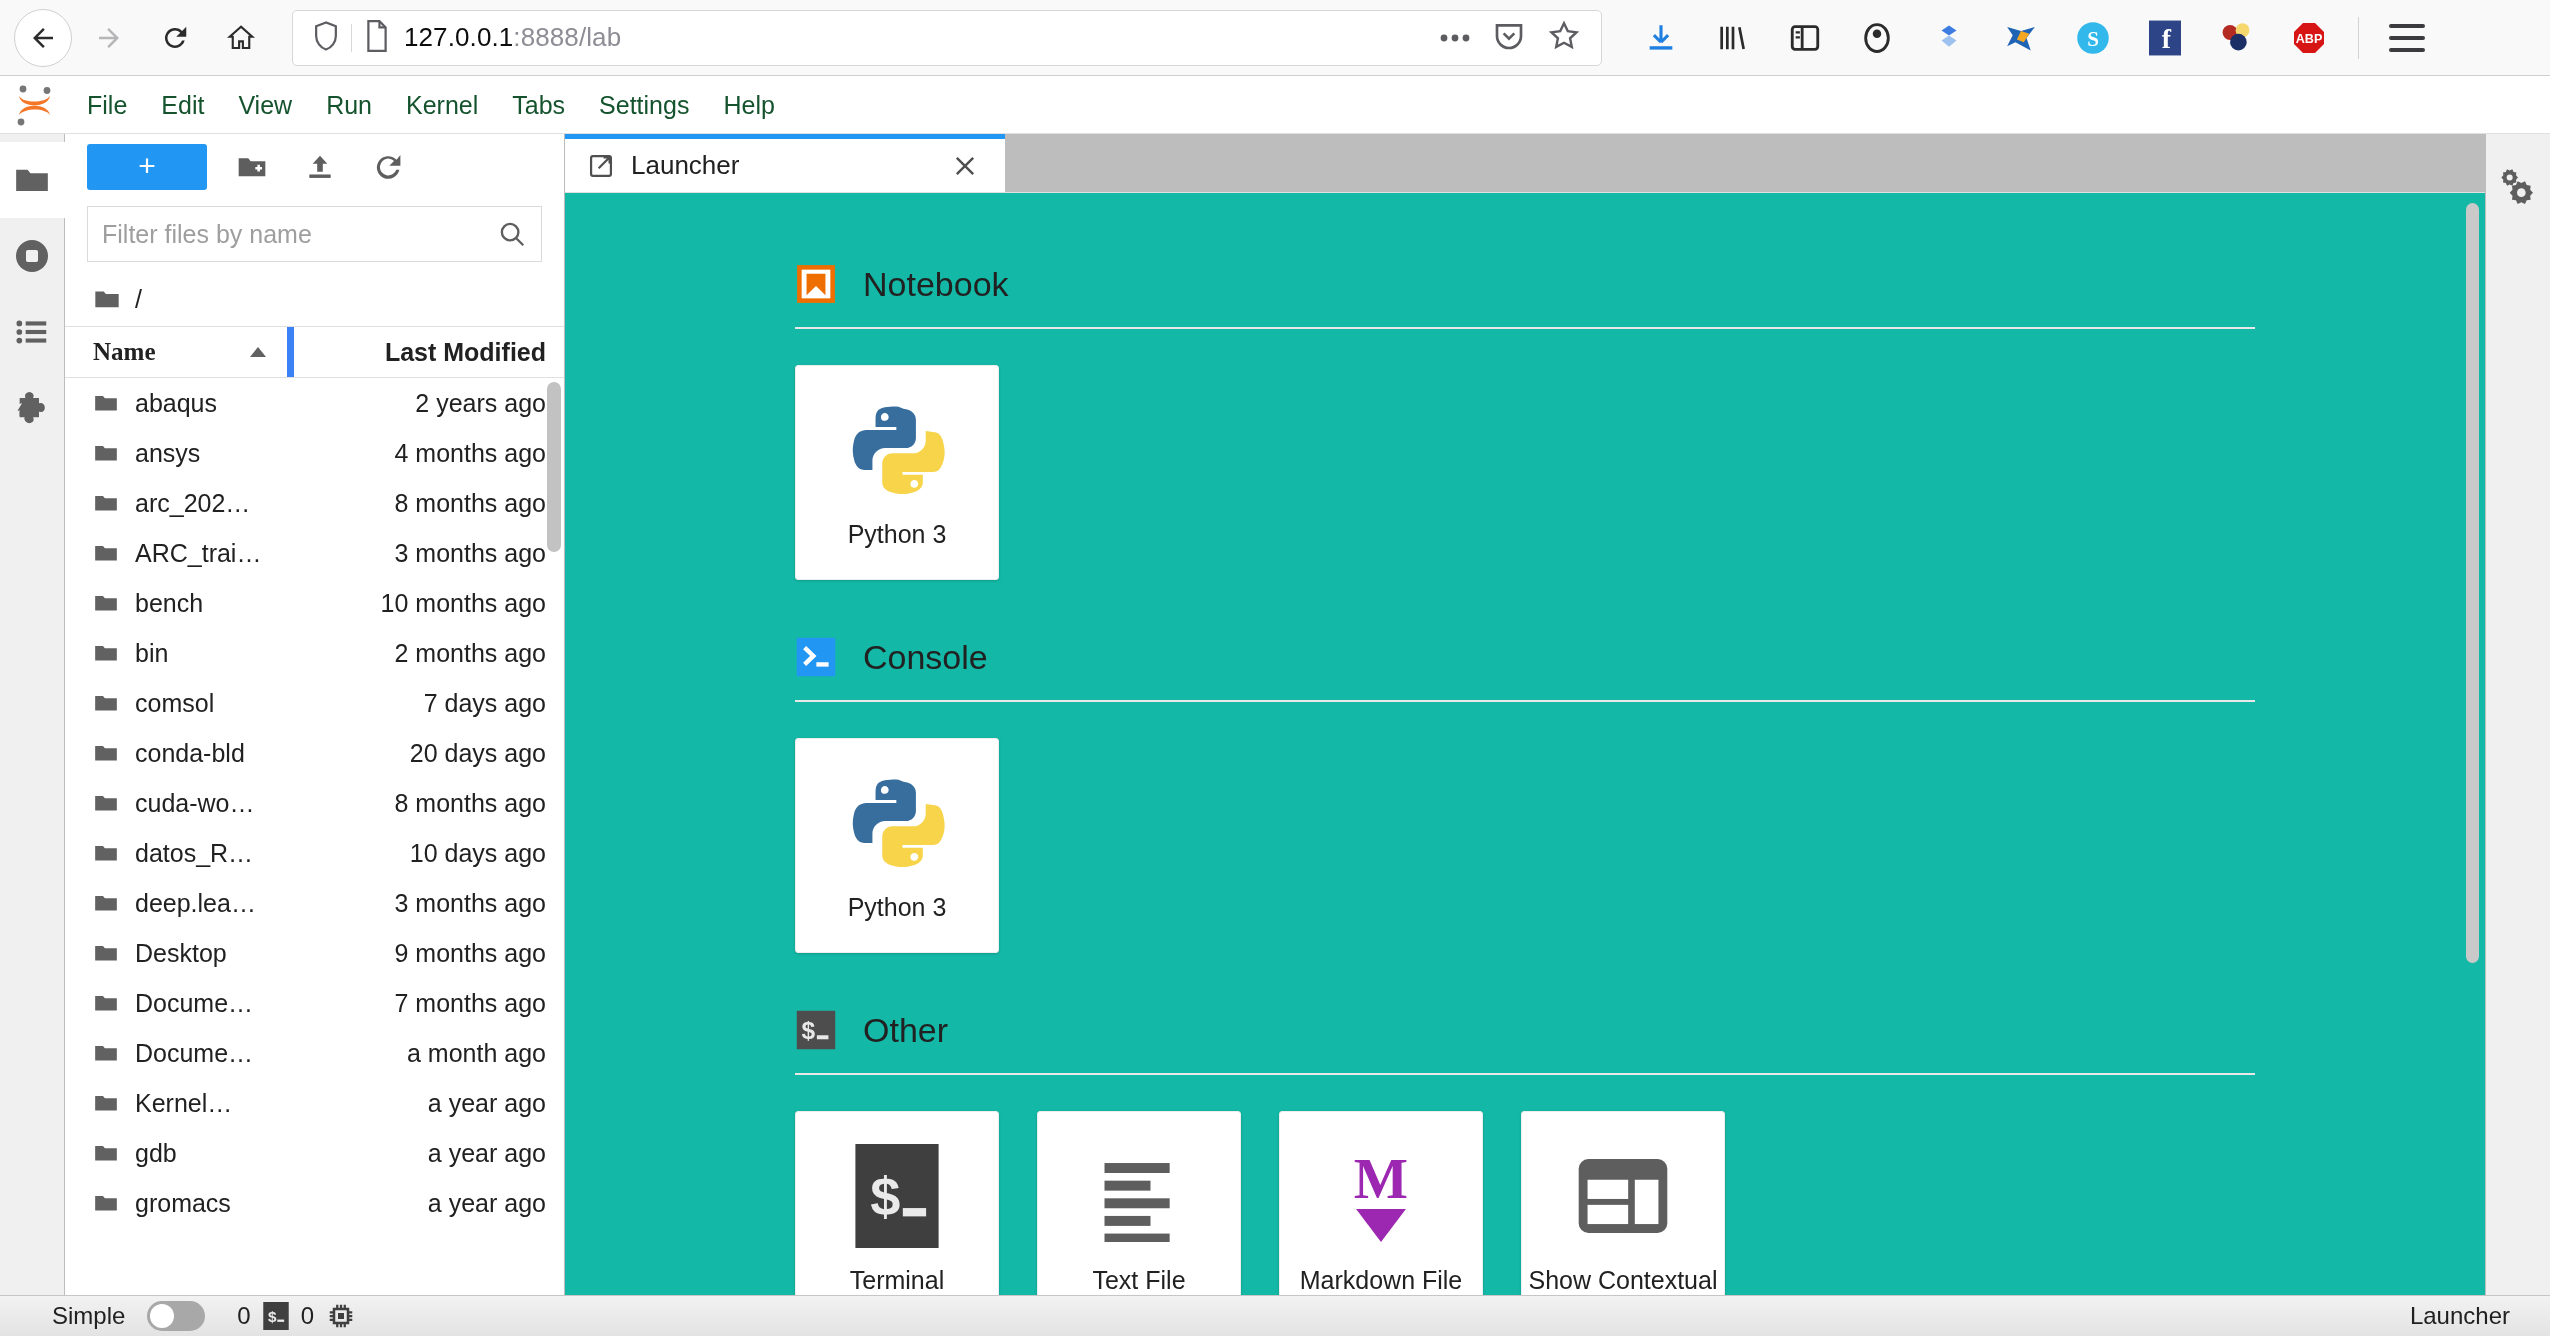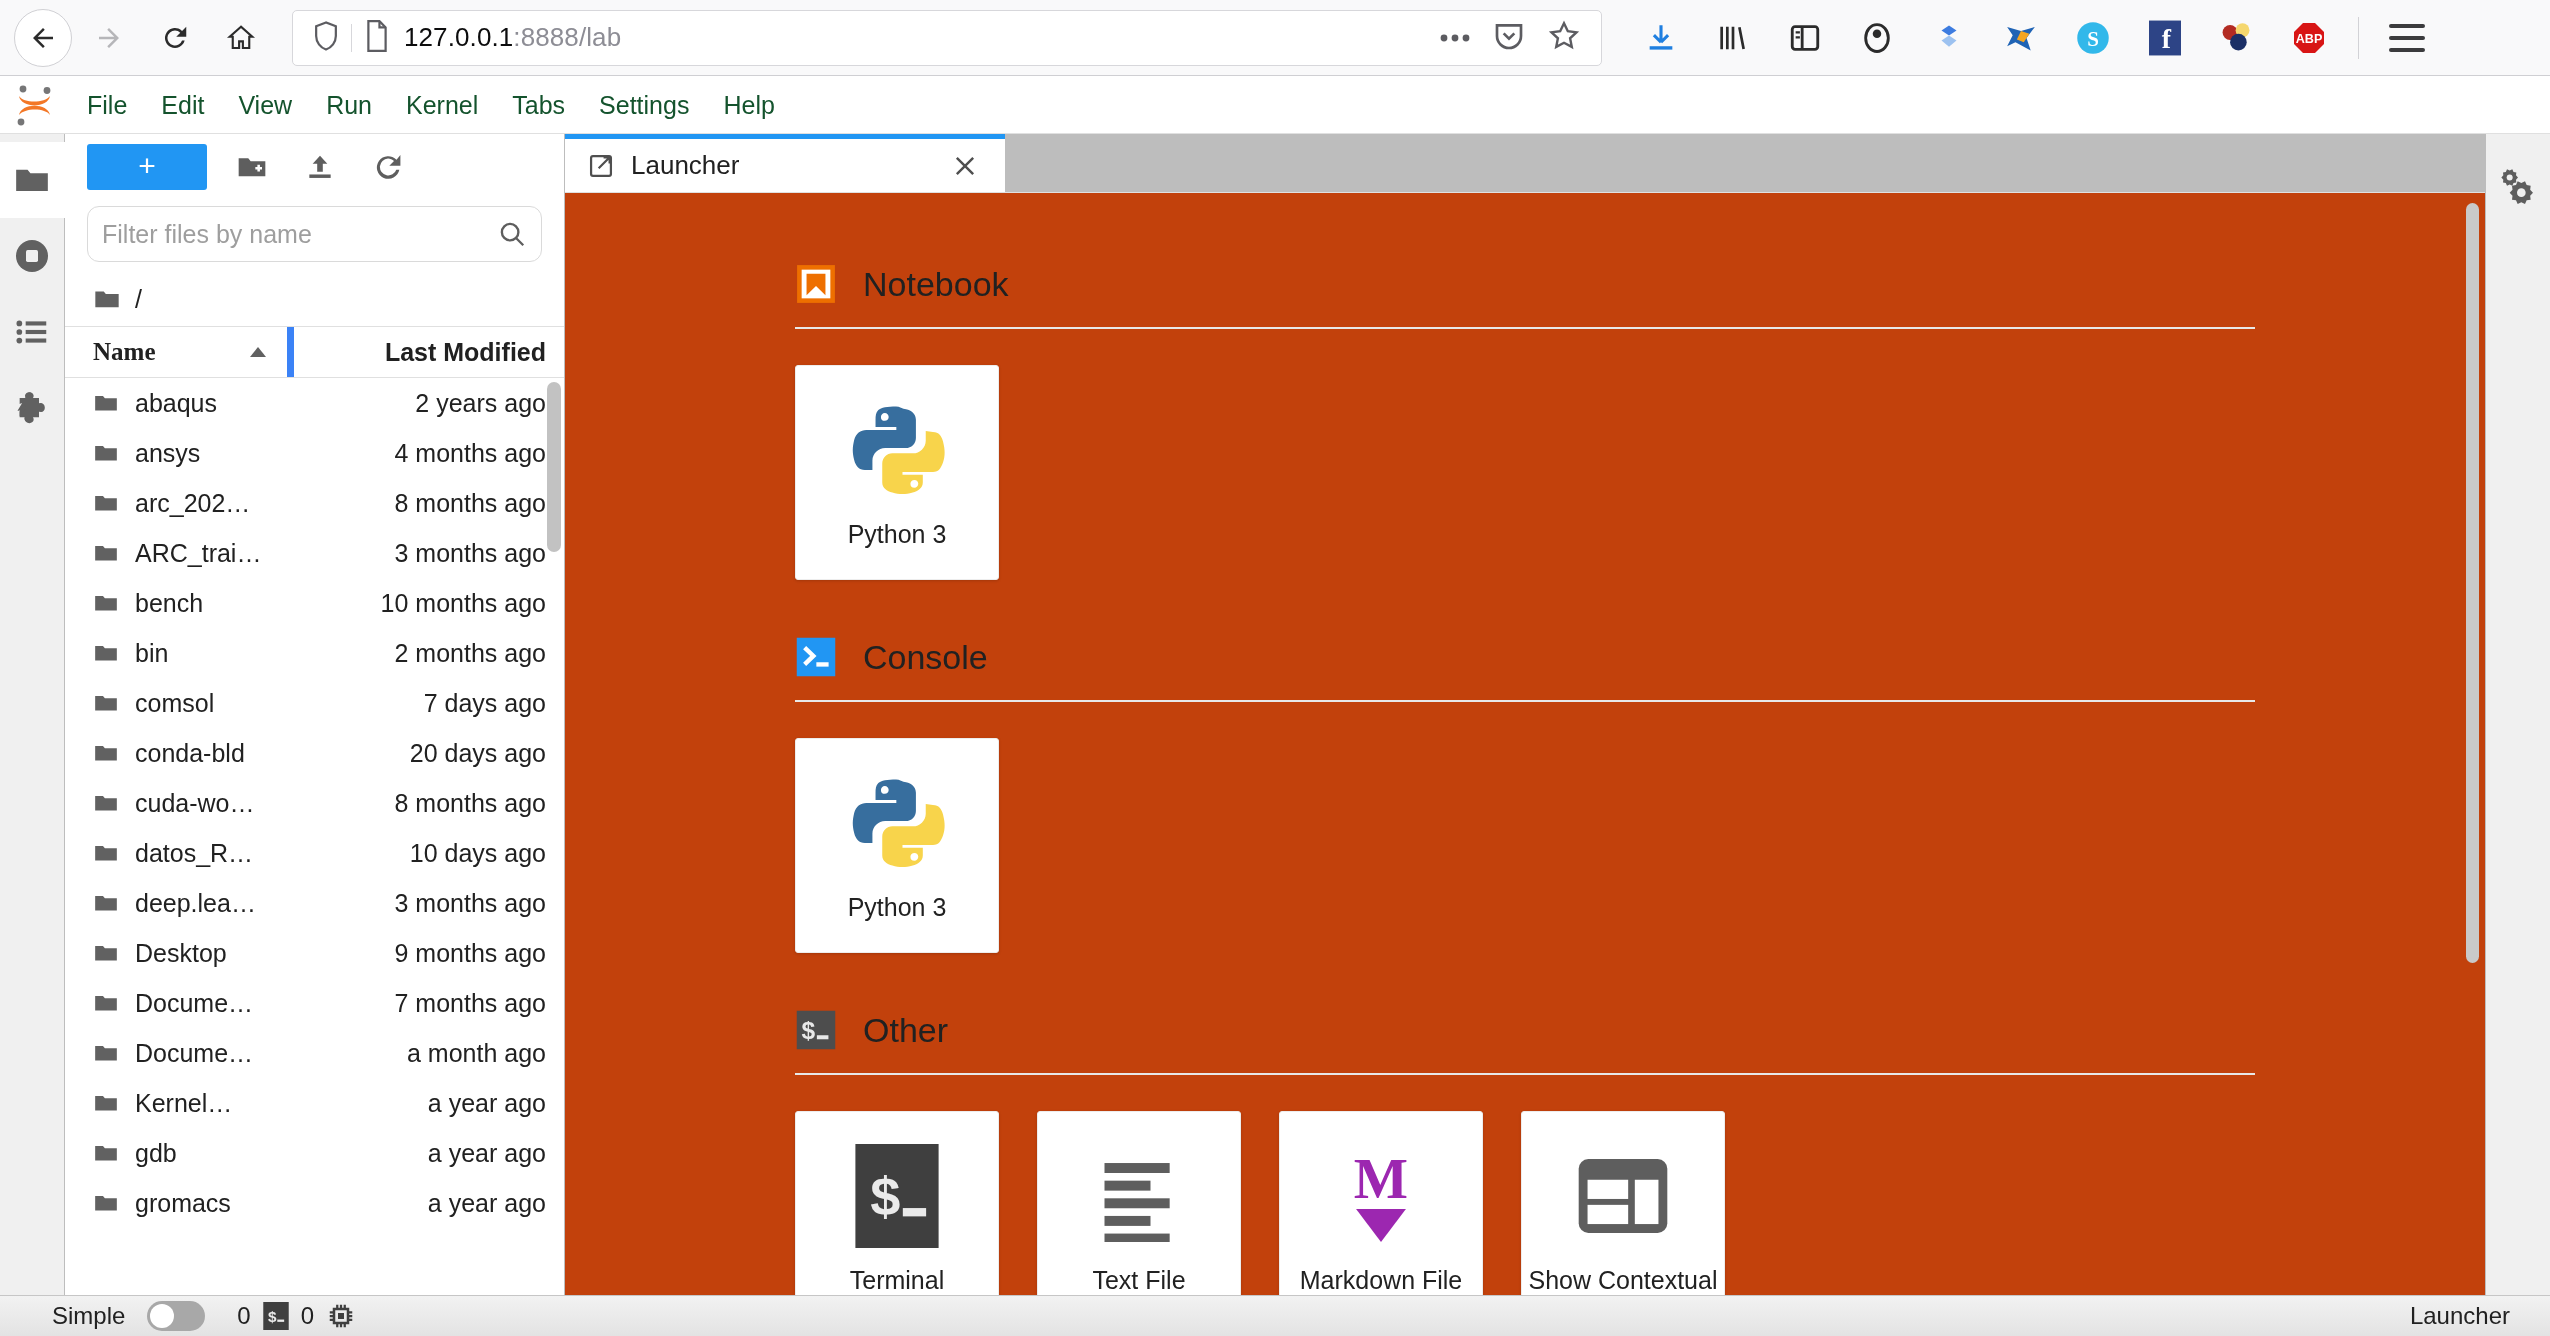--- a/index.html
+++ b/index.html
@@ -95,21 +95,21 @@
   #fb-newbtn {
     width: 120px; height: 46px; background: #2196f3; border: none; border-radius: 3px;
     color: #fff; font-size: 30px; line-height: 44px; text-align: center; cursor: pointer;
   }
   .fb-tool {
     width: 46px; height: 46px; display: flex; align-items: center; justify-content: center;
     cursor: pointer;
   }
   #fb-filter-wrap { padding: 6px 22px 10px 22px; }
   #fb-filter {
-    width: 100%; height: 56px; border: 1px solid #dadada; border-radius: 12px;
+    width: 100%; height: 56px; border: 1px solid #dadada; border-radius: 0;
     display: flex; align-items: center; padding: 0 14px; background: #fff;
   }
   #fb-filter input {
     flex: 1; border: none; outline: none; font-size: 25px; color: #212121;
     font-family: "Liberation Sans", sans-serif; background: transparent;
   }
   #fb-filter input::placeholder { color: #9e9e9e; }
   #fb-breadcrumb {
     height: 54px; display: flex; align-items: center; gap: 14px; padding: 0 28px;
     font-size: 25px; color: #212121;
@@ -146,21 +146,21 @@
   #jp-tabbar { height: 58px; display: flex; align-items: flex-end; background: #bdbdbd; }
   .jp-tab {
     height: 58px; min-width: 440px; background: #fff;
     display: flex; align-items: center; padding: 0 22px;
     border-top: 5px solid #2196f3; position: relative;
   }
   .jp-tab .tab-label { flex: 1; font-size: 26px; color: #212121; margin-left: 16px; }
   .jp-tab .tab-close { width: 36px; height: 36px; display:flex; align-items:center; justify-content:center; cursor:pointer; }
 
   #jp-launcher {
-    flex: 1; background: #c2410c; overflow: hidden; position: relative;
+    flex: 1; background: #14b8a6; overflow: hidden; position: relative;
     border-top: 1px solid #e0e0e0;
   }
   #launcher-inner { padding: 70px 0 0 230px; }
   .lc-section-head {
     display: flex; align-items: center; gap: 26px; margin-bottom: 22px;
   }
   .lc-section-title { font-size: 34px; color: #212121; }
   .lc-divider { height: 2px; background: #e8e8e8; width: 1460px; margin-bottom: 36px; }
   .lc-cards { display: flex; gap: 38px; }
   .lc-card {

